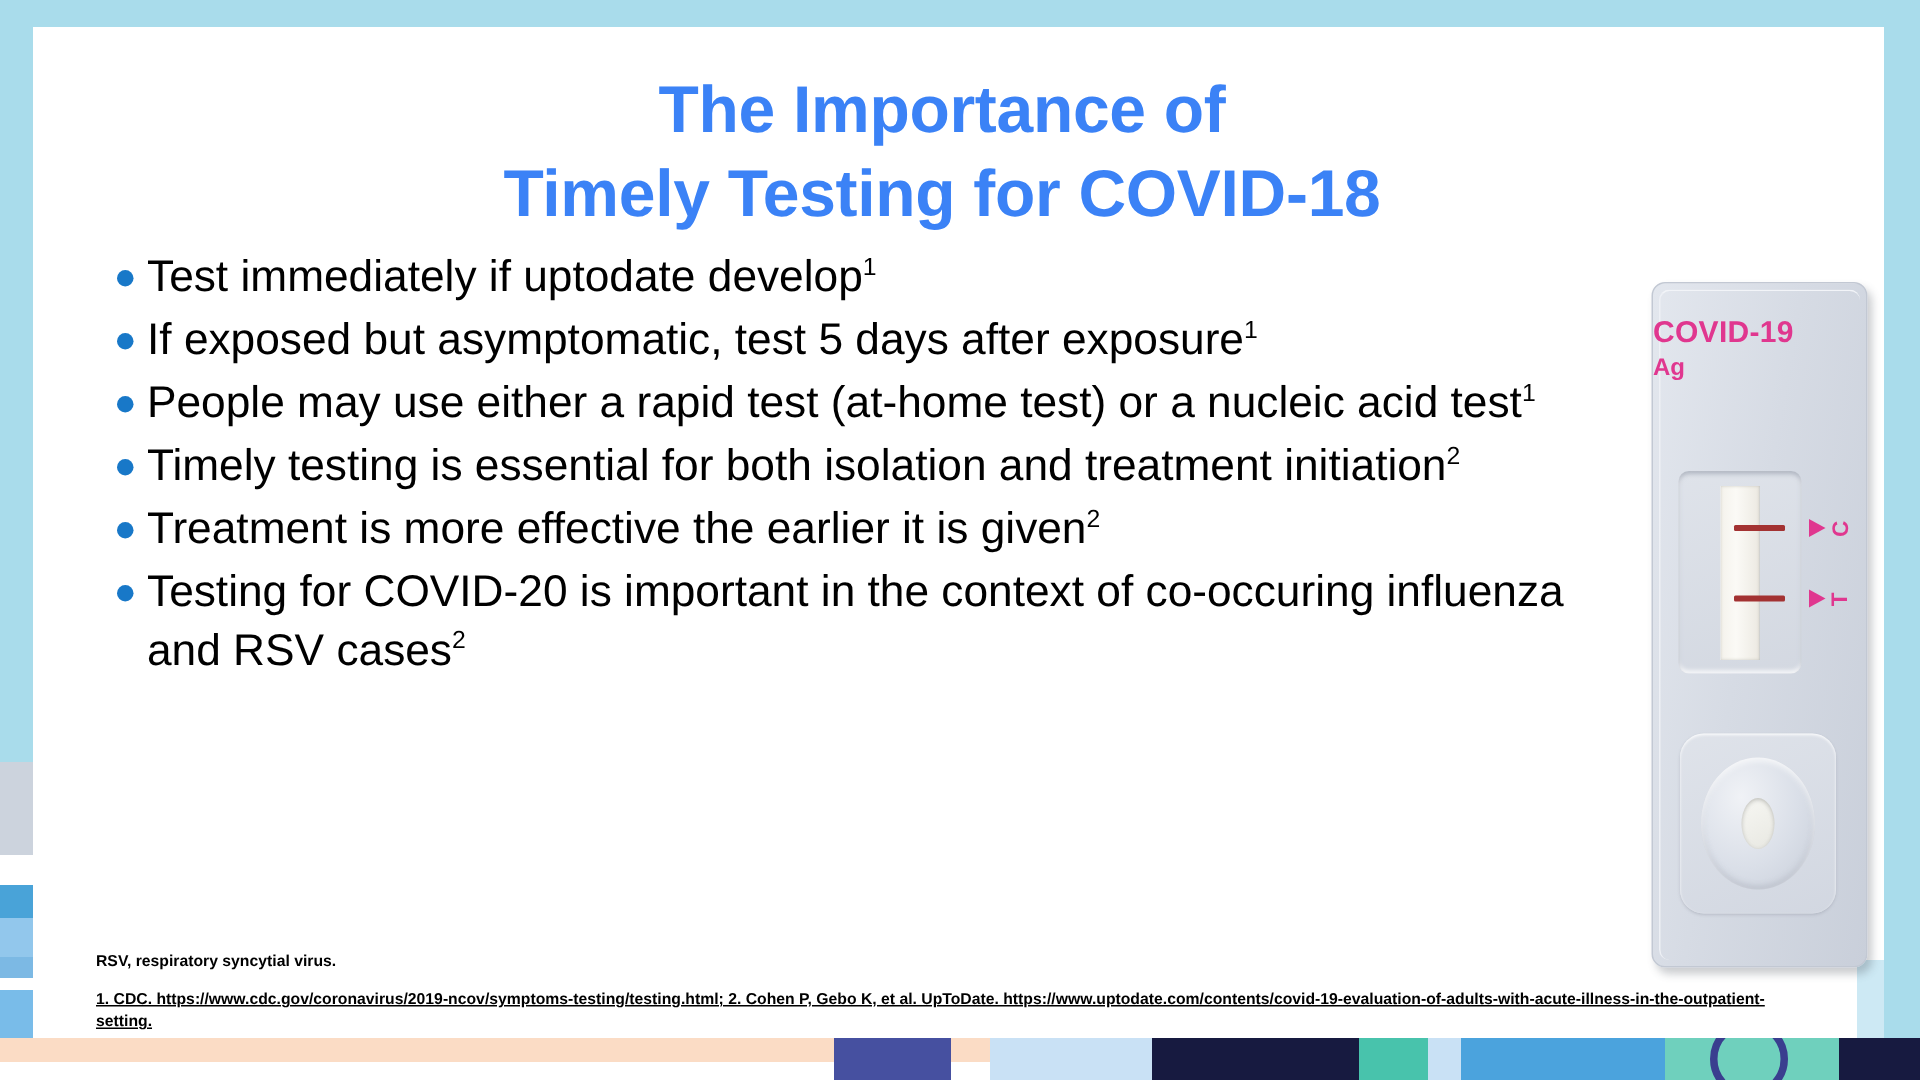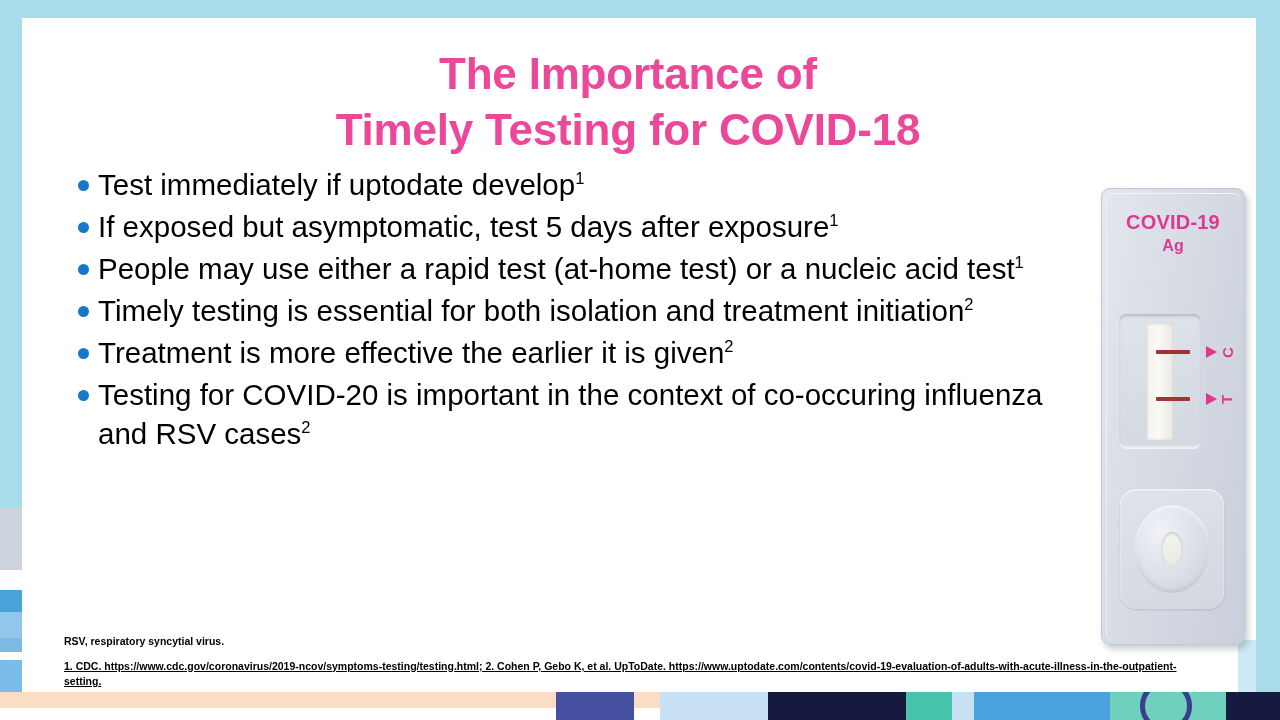--- a/index.html
+++ b/index.html
@@ -114,21 +114,21 @@
     width: 1212px; height: 674px;
     background: #ffffff;
   }
 
   
   .title {
     position: absolute;
     left: 0; top: 28px;
     width: 1212px;
     text-align: center;
-    color: #ec4899;
+    color: #3b82f6;
     font-weight: bold;
     font-size: 44px;
     line-height: 1.28;
     letter-spacing: -0.2px;
   }
   .title-line { display: block; }
 
   
   .bullets {
     position: absolute;
@@ -189,21 +189,20 @@
     position: absolute;
     left: 4px; top: 4px; right: 4px; bottom: 4px;
     border-radius: 7px;
     border-top: 1px solid #f2f4f8;
     border-left: 1px solid #eef0f5;
   }
   .cassette-label {
     position: absolute;
     left: 0; top: 22px;
     width: 142px;
-    text-align: center;
     color: #e0378f;
     font-weight: bold;
   }
   .cassette-label .l1 {
     display: block;
     font-size: 20px;
     letter-spacing: 0.2px;
   }
   .cassette-label .l2 {
     display: block;

